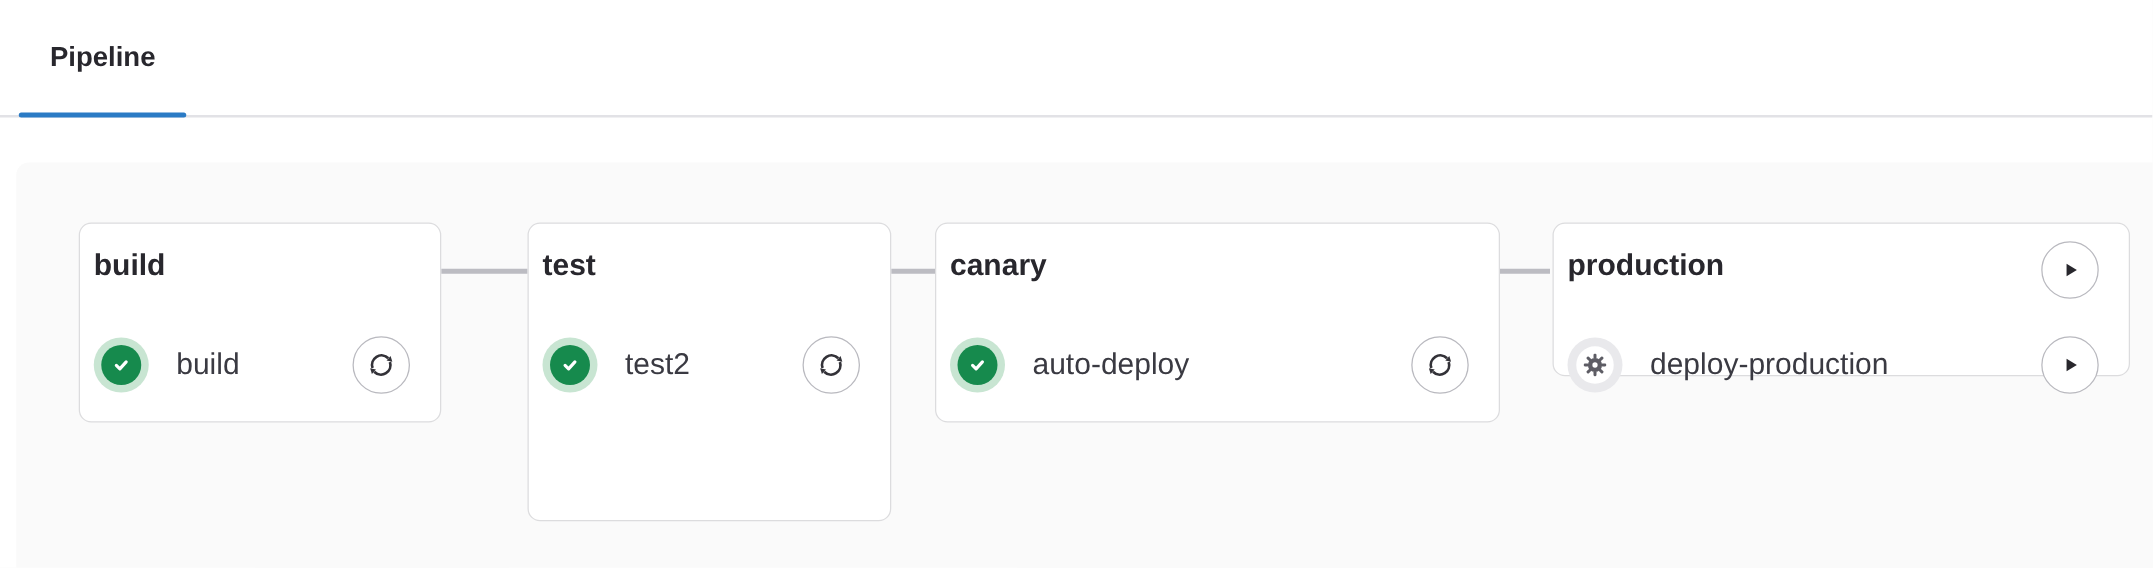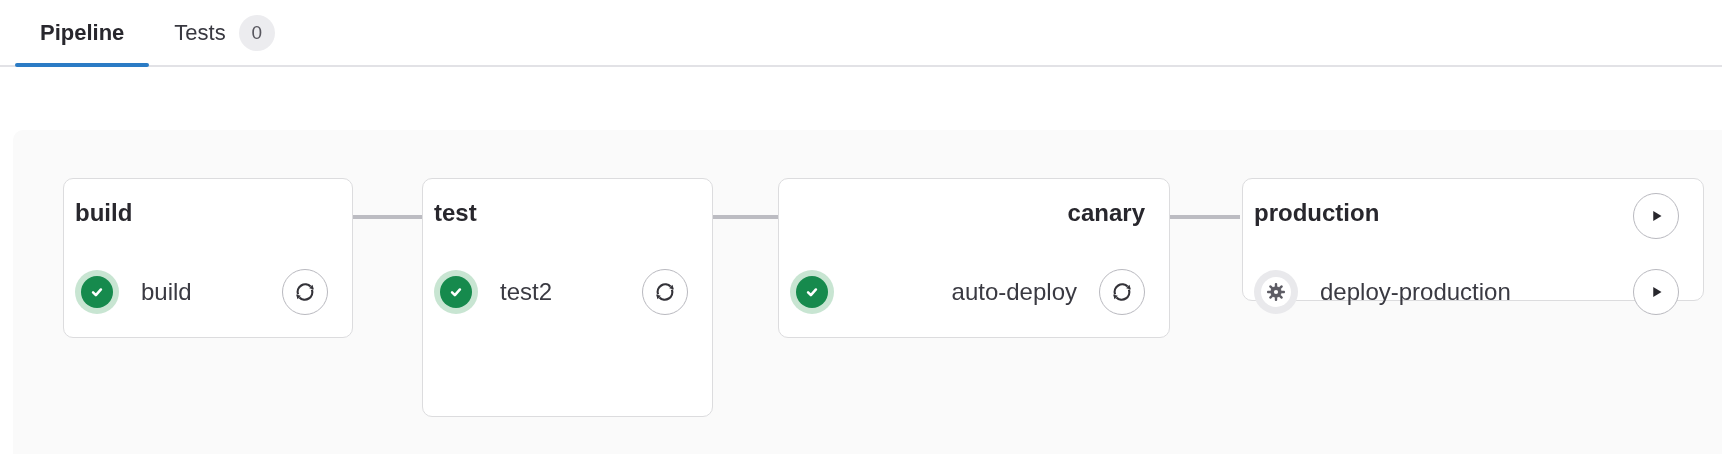--- a/index.html
+++ b/index.html
@@ -4,21 +4,21 @@
 <style>
   html,body{margin:0;padding:0;}
   body{
     width:1722px;height:454px;position:relative;overflow:hidden;
     background:#ffffff;
     font-family:"Liberation Sans","DejaVu Sans",sans-serif;
     -webkit-font-smoothing:antialiased;
   }
   
   .tabbar{
-    position:absolute;top:0;left:0;right:0;height:67px;
+    position:absolute;top:0;left:0;right:0;height:94px;
     border-bottom:2px solid #e2e2e6;
     display:flex;align-items:center;padding-left:15px;box-sizing:border-box;
   }
   .tab{
     position:relative;height:100%;display:flex;align-items:center;gap:13px;
     padding:0 25px;cursor:pointer;color:#383840;font-size:22px;
   }
   .tab.active{font-weight:700;color:#28272d;}
   .tab.active::after{
     content:"";position:absolute;left:0;right:0;bottom:-2px;height:4px;
@@ -82,24 +82,20 @@
   .stage-play{position:absolute;top:14px;right:24px;}
   svg{display:block;}
 </style>
 </head>
 <body>
 
 <nav class="tabbar">
   <div class="tab active">
     <span>Pipeline</span>
   </div>
-  <div class="tab">
-    <span>Tests</span>
-    <span class="badge">0</span>
-  </div>
 </nav>
 
 <div class="panel">
 
   <div class="connector" style="left:340px;width:69px;"></div>
   <div class="connector" style="left:700px;width:65px;"></div>
   <div class="connector" style="left:1157px;width:70px;"></div>
 
   <div class="stage-card" style="left:50px;top:48px;width:290px;height:160px;">
     <div class="stage-title">build</div>
@@ -150,21 +146,21 @@
             <g fill="#333238">
               <path d="M20.2 9.6 L15.9 8.6 L18.9 5.4 Z"></path>
               <path d="M3.8 14.4 L8.1 15.4 L5.1 18.6 Z"></path>
             </g>
           </svg>
         </button>
       </div>
     </div>
   </div>
 
-  <div class="stage-card" style="left:765px;top:48px;width:392px;height:160px;text-align:right;">
+  <div class="stage-card" style="left:735px;top:48px;width:452px;height:160px;">
     <div class="stage-title">canary</div>
     <div class="jobs">
       <div class="job-row">
         <span class="halo success">
           <span class="status-circle">
             <svg width="18" height="18" viewBox="0 0 32 32">
               <path d="M9 16.5 L14 21.5 L23 11.5" stroke="#ffffff" stroke-width="4.5" fill="none" stroke-linecap="round" stroke-linejoin="round"></path>
             </svg>
           </span>
         </span>

